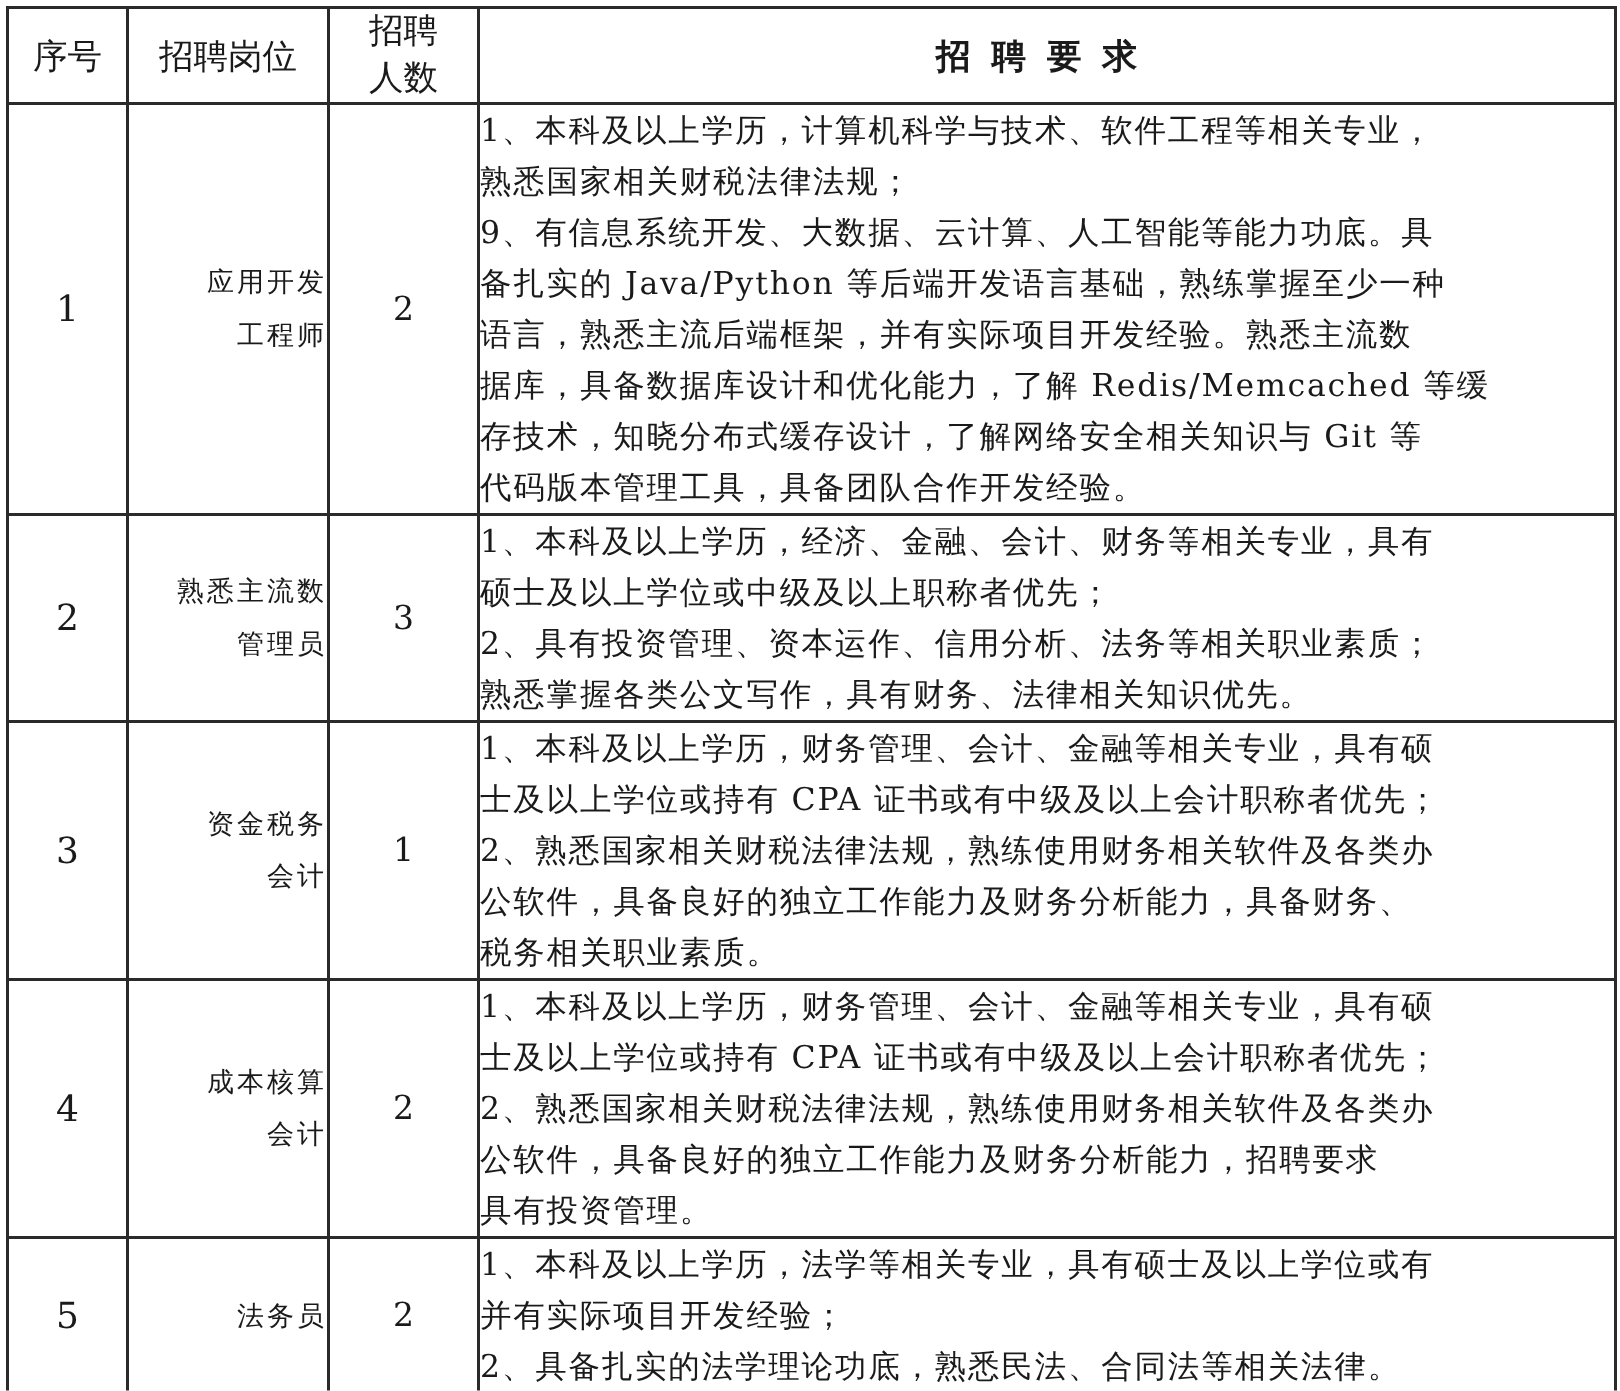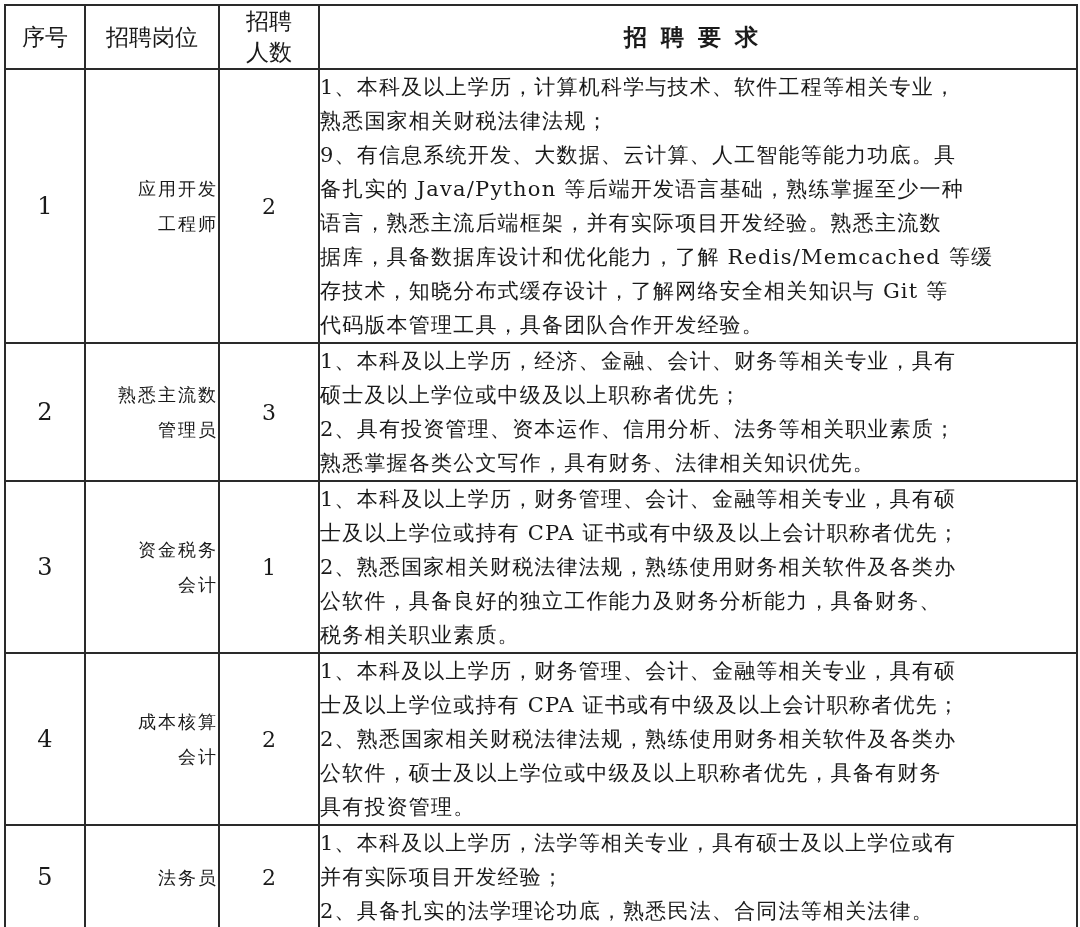--- a/index.html
+++ b/index.html
@@ -96,21 +96,21 @@
       <td class="idx">4</td>
       <td class="pos">
         <span class="pos-line">成本核算</span>
         <span class="pos-line">会计</span>
       </td>
       <td class="cnt">2</td>
       <td class="req">
         <span class="line">1、本科及以上学历，财务管理、会计、金融等相关专业，具有硕</span>
         <span class="line">士及以上学位或持有 CPA 证书或有中级及以上会计职称者优先；</span>
         <span class="line">2、熟悉国家相关财税法律法规，熟练使用财务相关软件及各类办</span>
-        <span class="line">公软件，硕士及以上学位或中级及以上职称者优先，具备有财务</span>
+        <span class="line">公软件，具备良好的独立工作能力及财务分析能力，招聘要求</span>
         <span class="line">具有投资管理。</span>
       </td>
     </tr>
 
     <tr style="height:100px">
       <td class="idx">5</td>
       <td class="pos">
         <span class="pos-line">法务员</span>
       </td>
       <td class="cnt">2</td>

